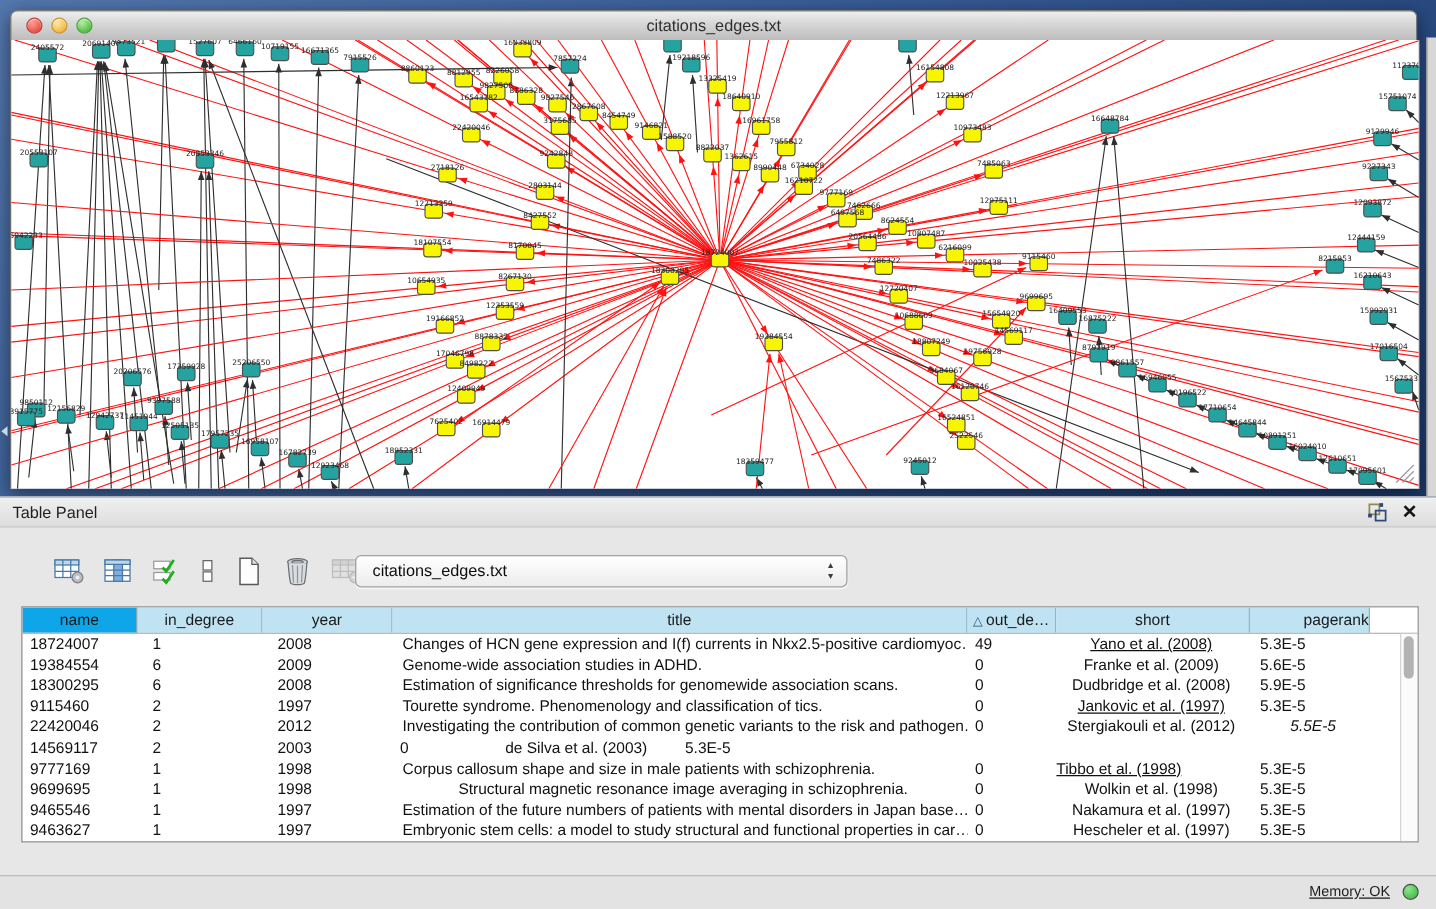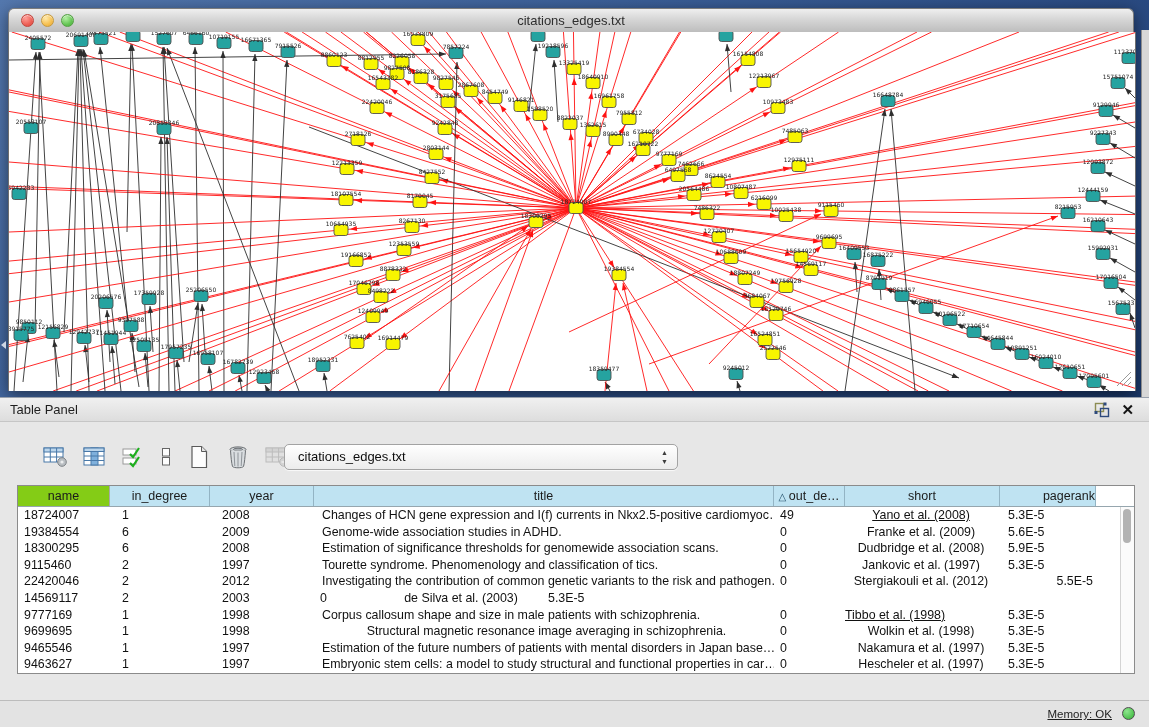--- a/index.html
+++ b/index.html
@@ -44,21 +44,21 @@
   .combo{position:absolute;left:284px;top:47px;width:392px;height:24px;
     background:linear-gradient(#ffffff,#ececec);border:1px solid #a3a3a3;border-radius:5px;
     box-shadow:0 1px 1px rgba(255,255,255,.8);}
   .combo-label{position:absolute;left:13px;top:4px;font-size:13px;color:#0d0d0d;}
   .combo-arrows{position:absolute;right:9px;top:3px;font-size:7px;color:#3c3c3c;line-height:9px;text-align:center;}
   .table-wrap{position:absolute;left:17px;top:88px;width:1116px;height:187px;background:#fff;
     border:1px solid #8b8b8b;overflow:hidden;}
   .thead{display:flex;height:20px;border-bottom:1px solid #96a6ae;}
   .th{box-sizing:border-box;border-right:1px solid #93b4c4;font-size:12.5px;text-align:center;
     line-height:20px;color:#1b1b1b;background:#bfe3f2;overflow:hidden;white-space:nowrap;flex:none;}
-  .th.gray{background:#84cc16;border-right-color:#a8a8a8;}
+  .th.gray{background:#0ea5e9;border-right-color:#a8a8a8;}
   .th .sort{font-size:10px;color:#23506b;}
   .th-rest{flex:1 1 auto;background:#ffffff;border-right:none;}
   .tbody{font-size:12.4px;color:#111;}
   .tr{display:flex;height:16.6px;line-height:16.5px;white-space:nowrap;}
   .td{box-sizing:border-box;overflow:hidden;flex:none;padding-right:3px;}
   .vscroll{position:absolute;right:0;top:21px;bottom:0;width:13px;background:#fbfbfb;border-left:1px solid #d4d4d4;}
   .vthumb{position:absolute;left:2px;top:2px;width:8px;height:34px;border-radius:5px;background:#b3b3b3;}
   .tab-bar{position:absolute;left:427px;top:277px;height:22px;display:flex;
     border:1px solid #a0a0a0;border-radius:5px;overflow:hidden;background:#fff;}
   .tab{padding:0 13px;font-size:13px;line-height:22px;color:#1c1c1c;
@@ -770,31 +770,31 @@
           <div class="td" style="width: 71px; text-align: left; padding-left: 6px;">0</div>
           <div class="td" style="width: 155px; text-align: center; padding-left: 0px;">Dudbridge et al. (2008)</div>
           <div class="td" style="width: 96px; text-align: left; padding-left: 8px;">5.9E-5</div>
         </div>
         <div class="tr">
           <div class="td" style="width: 92px; text-align: left; padding-left: 6px;">9115460</div>
           <div class="td" style="width: 100px; text-align: left; padding-left: 12px;">2</div>
           <div class="td" style="width: 104px; text-align: left; padding-left: 12px;">1997</div>
           <div class="td" style="width: 460px; text-align: left; padding-left: 8px;">Tourette syndrome. Phenomenology and classification of tics.</div>
           <div class="td" style="width: 71px; text-align: left; padding-left: 6px;">0</div>
-          <div class="td" style="width: 155px; text-align: center; padding-left: 0px;">Jankovic et al. (1997)</div>
+          <div class="td" style="width: 155px; text-align: center; padding-left: 0px; text-decoration: underline;">Jankovic et al. (1997)</div>
           <div class="td" style="width: 96px; text-align: left; padding-left: 8px;">5.3E-5</div>
         </div>
         <div class="tr">
           <div class="td" style="width: 92px; text-align: left; padding-left: 6px;">22420046</div>
           <div class="td" style="width: 100px; text-align: left; padding-left: 12px;">2</div>
           <div class="td" style="width: 104px; text-align: left; padding-left: 12px;">2012</div>
           <div class="td" style="width: 460px; text-align: left; padding-left: 8px;">Investigating the contribution of common genetic variants to the risk and pathogen…</div>
           <div class="td" style="width: 71px; text-align: left; padding-left: 6px;">0</div>
           <div class="td" style="width: 155px; text-align: center; padding-left: 0px;">Stergiakouli et al. (2012)</div>
-          <div class="td" style="width: 96px; text-align: right; padding-left: 8px;">5.5E-5</div>
+          <div class="td" style="width: 96px; text-align: center; padding-left: 8px; font-style: italic;">5.5E-5</div>
         </div>
         <div class="tr">
           <div class="td" style="width: 92px; text-align: left; padding-left: 6px;">14569117</div>
           <div class="td" style="width: 100px; text-align: left; padding-left: 12px;">2</div>
           <div class="td" style="width: 104px; text-align: left; padding-left: 12px;">2003</div>
           <div class="td" style="width: 71px; text-align: left; padding-left: 6px;">0</div>
           <div class="td" style="width: 155px; text-align: center; padding-left: 0px;">de Silva et al. (2003)</div>
           <div class="td" style="width: 96px; text-align: left; padding-left: 8px;">5.3E-5</div>
         </div>
         <div class="tr">

